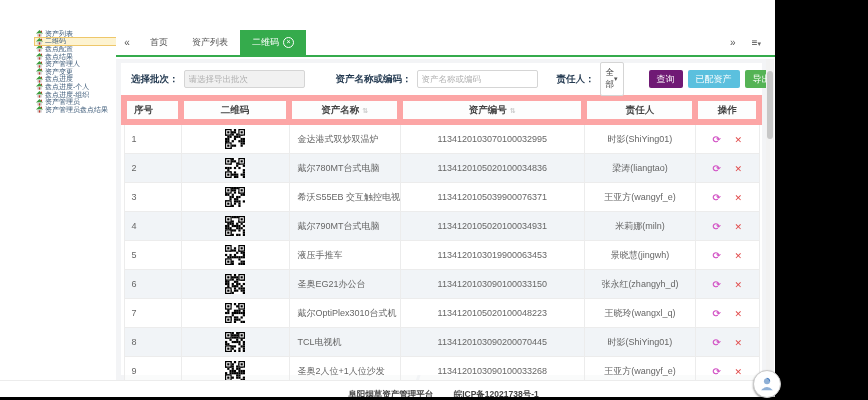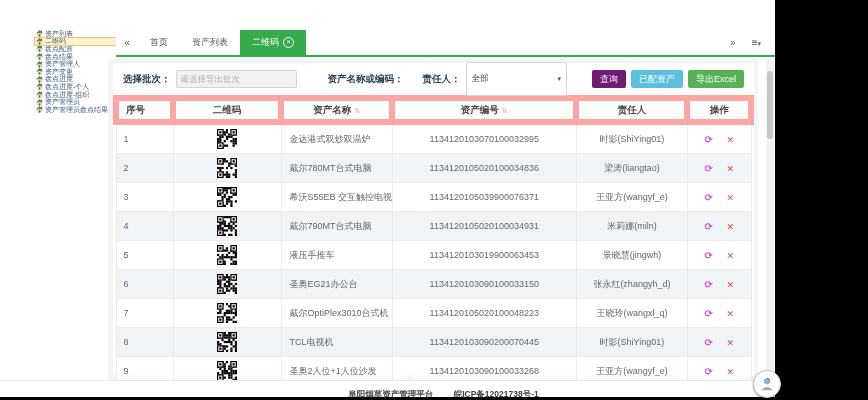--- a/index.html
+++ b/index.html
@@ -25,21 +25,21 @@
   .tab{padding:0 12px;font-size:9px;color:#555;display:flex;align-items:center;gap:4px;cursor:pointer;}
   .tab.active{background:#35ab4c;color:#fff;}
   .tab-close{width:9px;height:9px;border:1px solid #fff;border-radius:50%;font-size:7px;
              line-height:8px;text-align:center;display:inline-block;}
   .tab-right{margin-left:auto;display:flex;align-items:center;gap:16px;padding-right:14px;}
   .tab-expand{font-size:10px;color:#555;cursor:pointer;}
   .menu-btn{font-size:10px;color:#444;cursor:pointer;}
   .menu-btn .caret{font-size:7px;color:#666;}
 
   
-  .content{position:absolute;left:108px;top:59px;width:650px;bottom:14px;background:#f3f4f6;overflow:hidden;}
+  .content{position:absolute;left:116px;top:59px;width:650px;bottom:14px;background:#f3f4f6;overflow:hidden;}
   .watermark{position:absolute;left:0;top:0;width:100%;height:100%;opacity:.16;pointer-events:none;}
   .panel{position:absolute;left:5px;top:4px;right:4px;bottom:8px;background:#fff;}
 
   .filterbar{display:flex;align-items:center;height:32px;padding:0 10px;gap:5px;font-size:9.5px;}
   .f-label{font-weight:bold;color:#253b52;white-space:nowrap;}
   .inp{height:16px;border:1px solid #d5d5d5;border-radius:2px;font-size:8.5px;padding:0 4px;
        color:#333;background:#fff;width:112px;font-family:inherit;}
   .inp.batch{background:#f1f1f1;}
   .inp::placeholder{color:#b0b0b0;}
   .sel{width:128px;height:16px;border:1px solid #d5d5d5;border-radius:2px;background:#fff;
@@ -248,20 +248,21 @@
       <ellipse cx="430" cy="165" rx="20" ry="5" transform="rotate(15 430 165)"></ellipse>
         </g>
     </svg>
 
     <div class="panel">
 
       <div class="filterbar">
         <span class="f-label">选择批次：</span>
         <input class="inp batch" placeholder="请选择导出批次" style="">
         <span class="f-label" style="margin-left:26px;">资产名称或编码：</span>
+        <input class="inp" placeholder="资产名称或编码" style="">
         <span class="f-label" style="margin-left:14px;">责任人：</span>
         <span class="sel">
           <span>全部</span>
           <span class="caret">▾</span>
         </span>
         <button class="btn query">查询</button>
         <button class="btn assigned">已配资产</button>
         <button class="btn export">导出Excel</button>
 
       </div>

